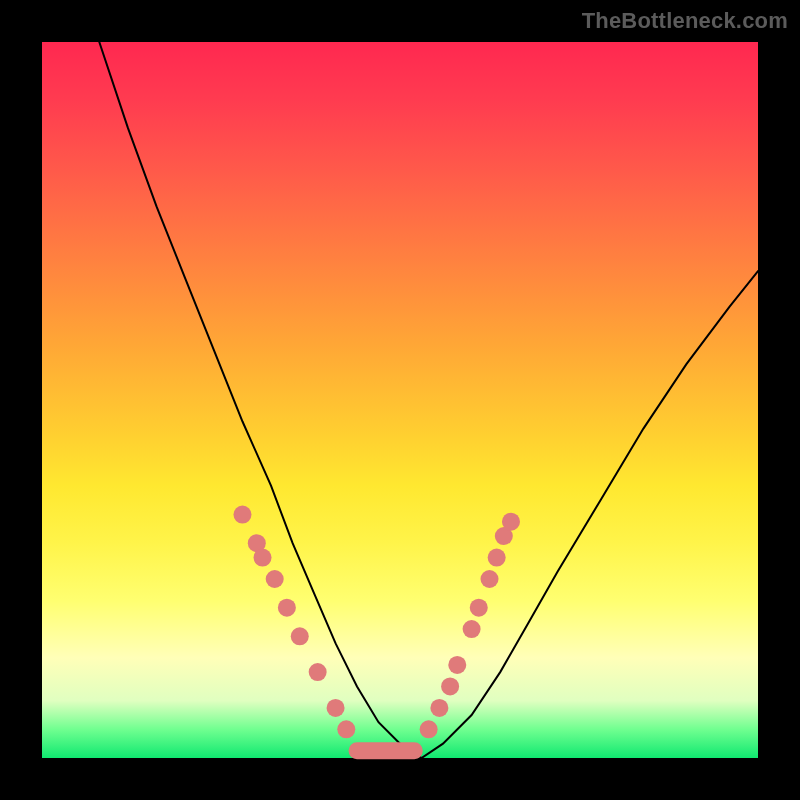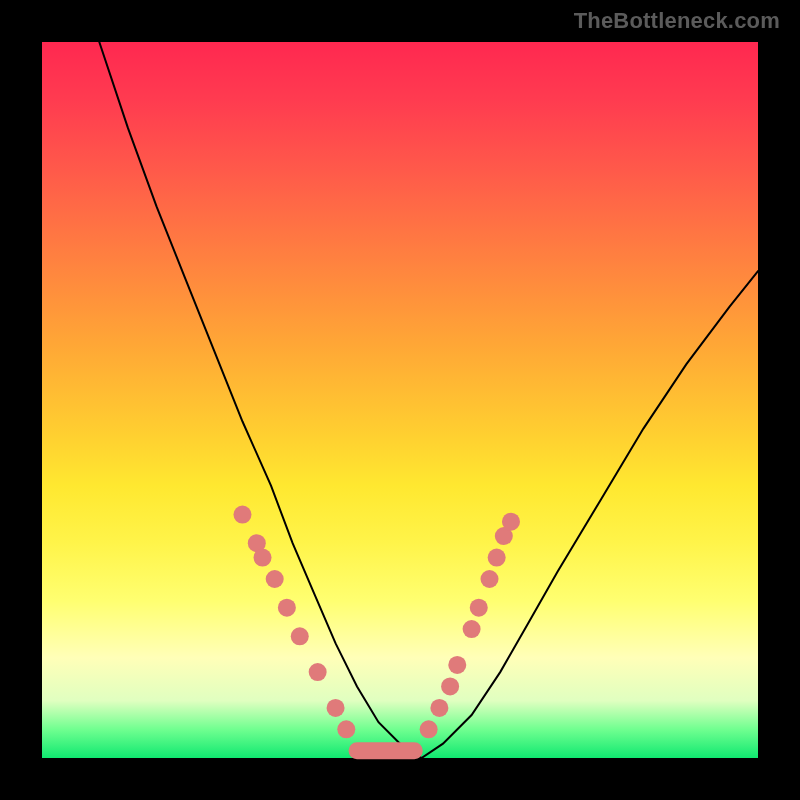--- a/index.html
+++ b/index.html
@@ -43,21 +43,21 @@
     position: absolute;
     left: 0;
     top: 0;
     width: 716px;
     height: 716px;
     overflow: visible;
   }
   .watermark {
     position: absolute;
     top: 8px;
-    right: 20px;
+    right: 12px;
     font-family: Arial, Helvetica, sans-serif;
     font-size: 22px;
     font-weight: 600;
     color: #5b5b5b;
     letter-spacing: 0.2px;
     user-select: none;
   }
   .curve {
     fill: none;
     stroke: #000;

